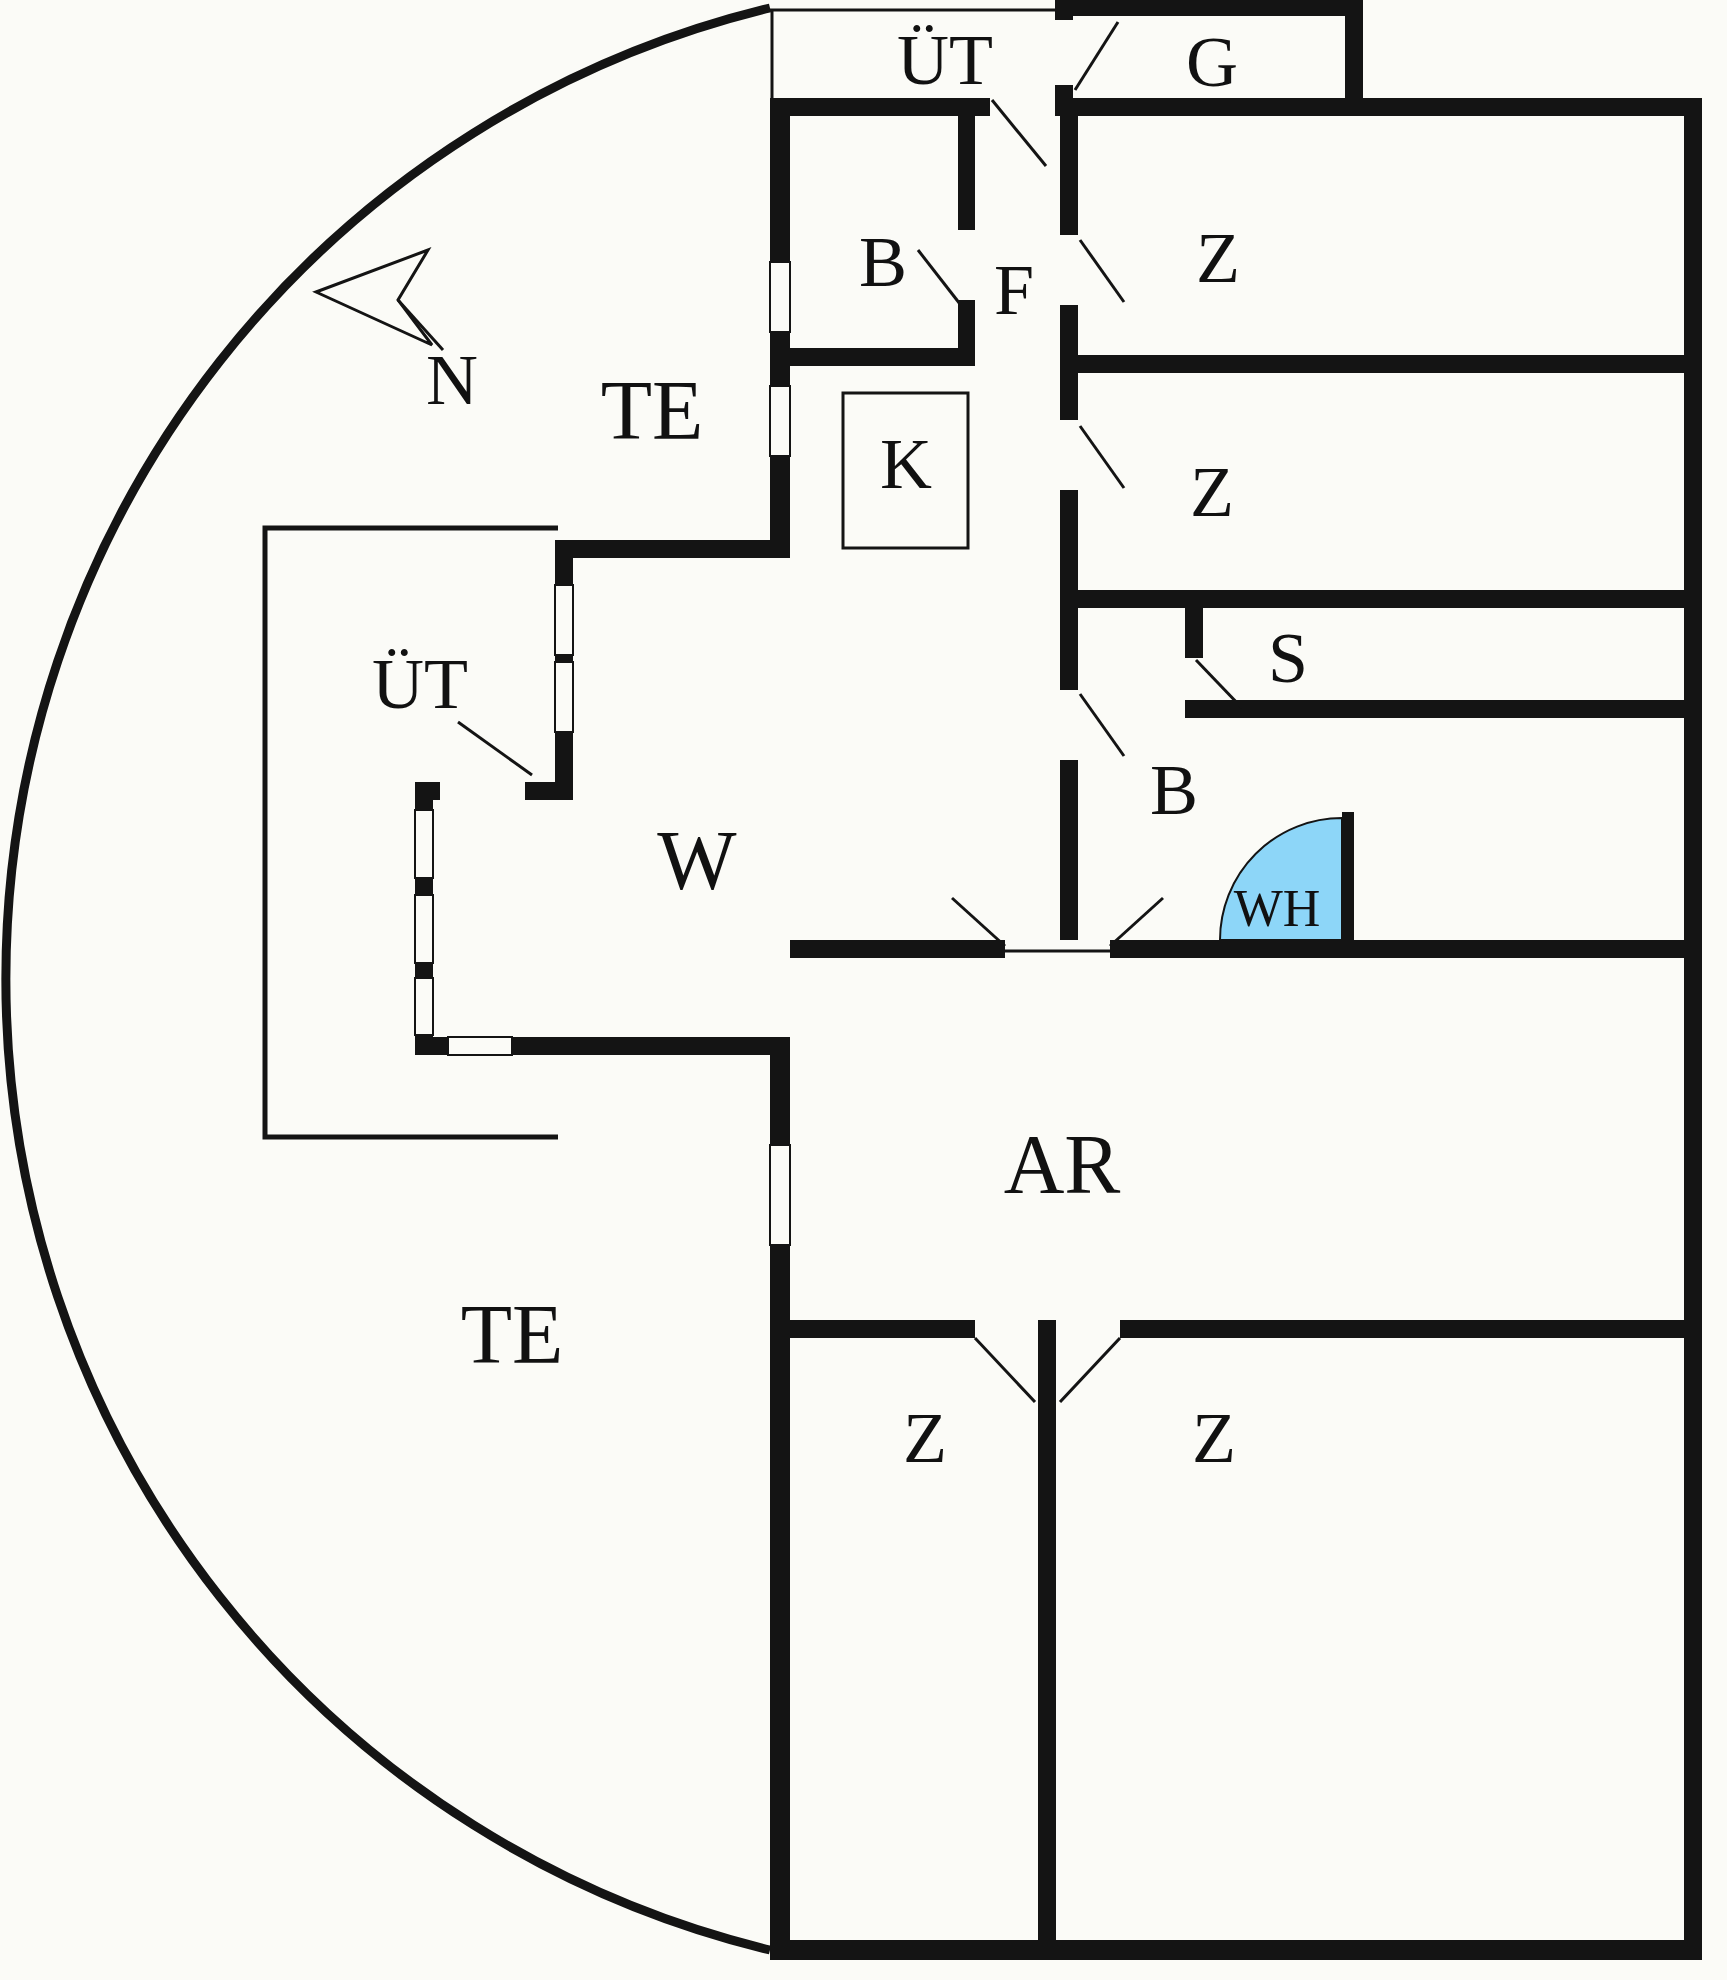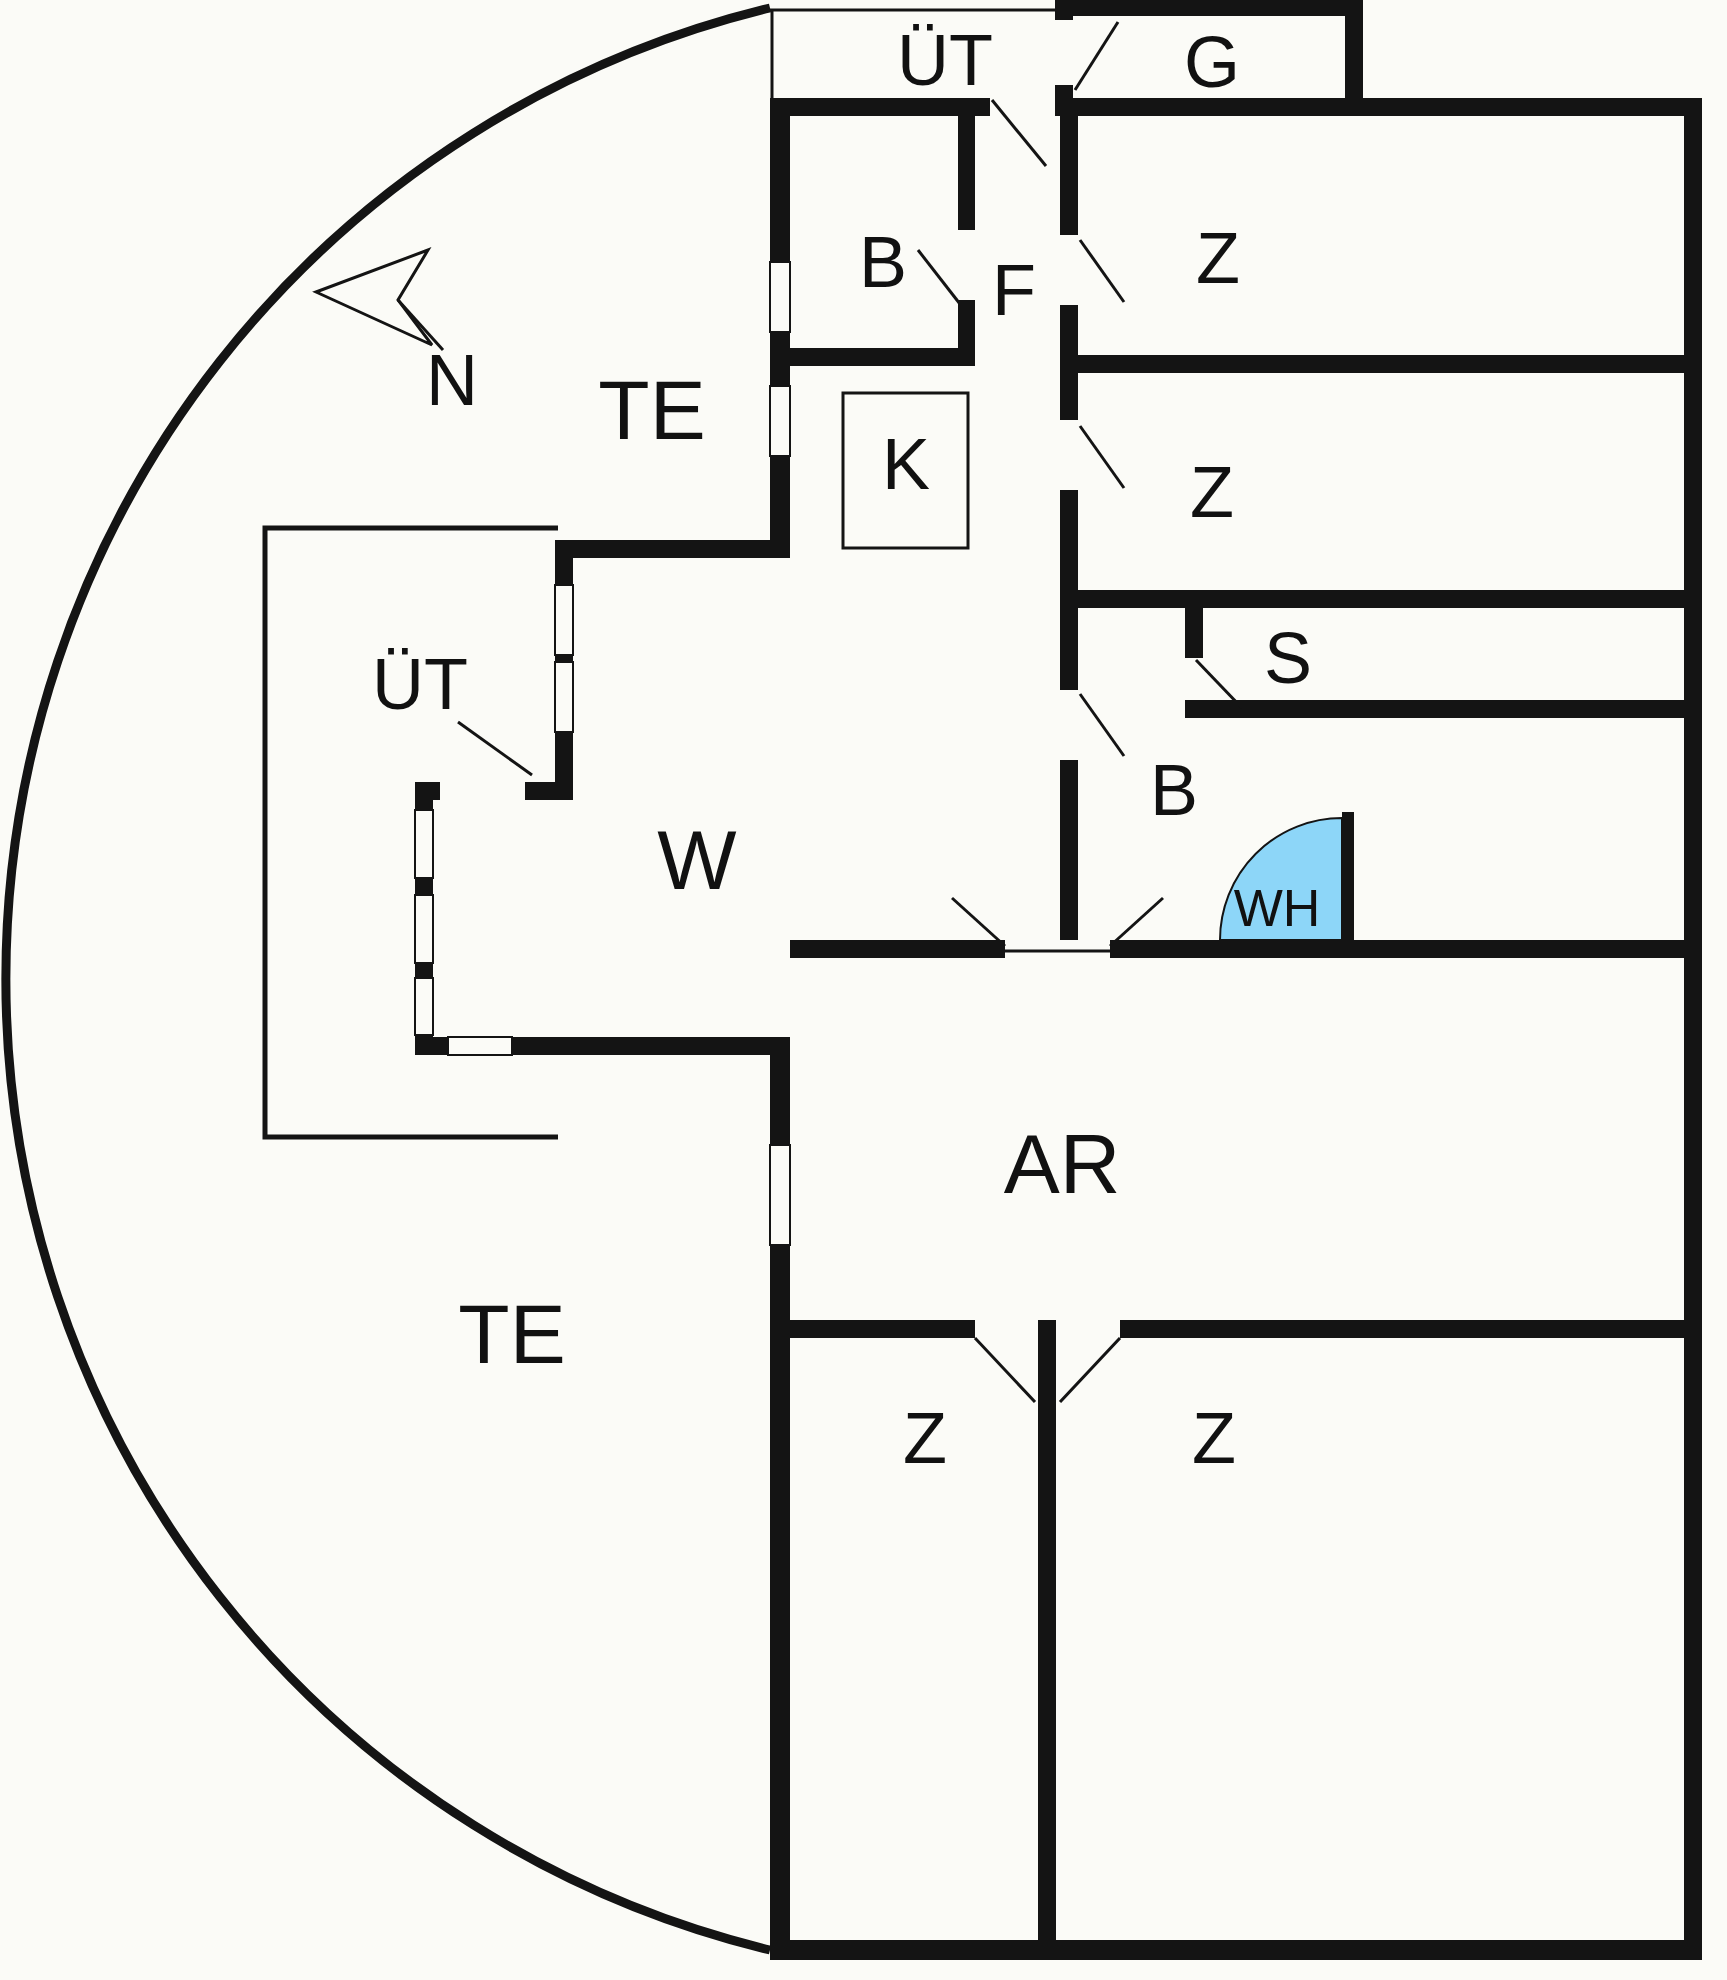--- a/index.html
+++ b/index.html
@@ -1,16 +1,16 @@
 <!DOCTYPE html>
 <html><head>
 <meta charset="utf-8">
 <style>
   html,body{margin:0;padding:0;background:#ffffff;}
-  .canvas{width:1727px;height:1980px;position:relative;font-family:Liberation Sans, sans-serif;text-align:right;}
+  .canvas{width:1727px;height:1980px;position:relative;font-family:Liberation Serif, serif;text-align:right;}
   svg{display:block;}
   .wall{fill:#141414;stroke:none;}
   .window{fill:#fbfbf7;stroke:#141414;stroke-width:2;}
   .thinline{stroke:#141414;stroke-width:3;fill:none;}
   .medline{stroke:#141414;stroke-width:5;fill:none;}
   .doorline{stroke:#141414;stroke-width:3;fill:none;}
   .roomlabel{fill:#111111;text-anchor:middle;font-weight:400;}
 </style>
 </head>
 <body>

